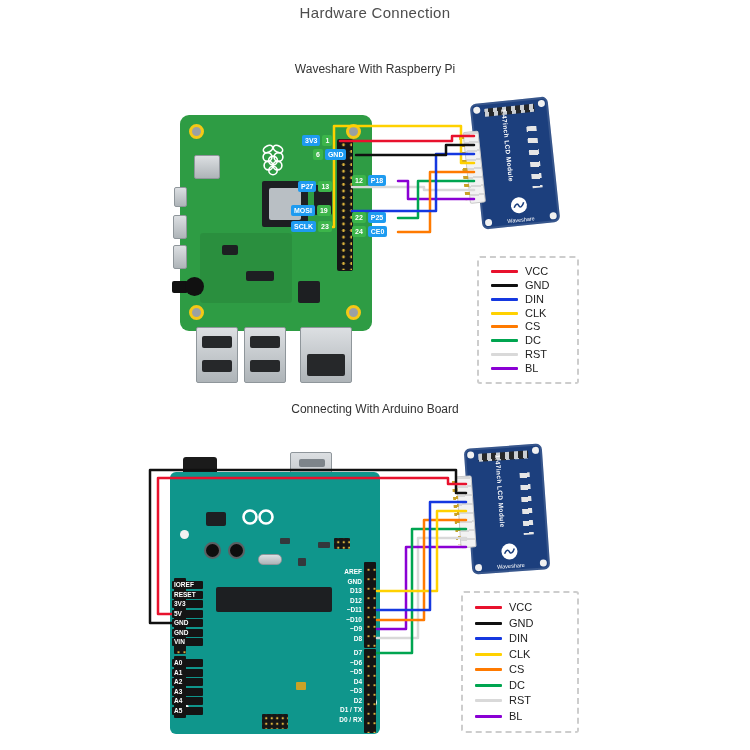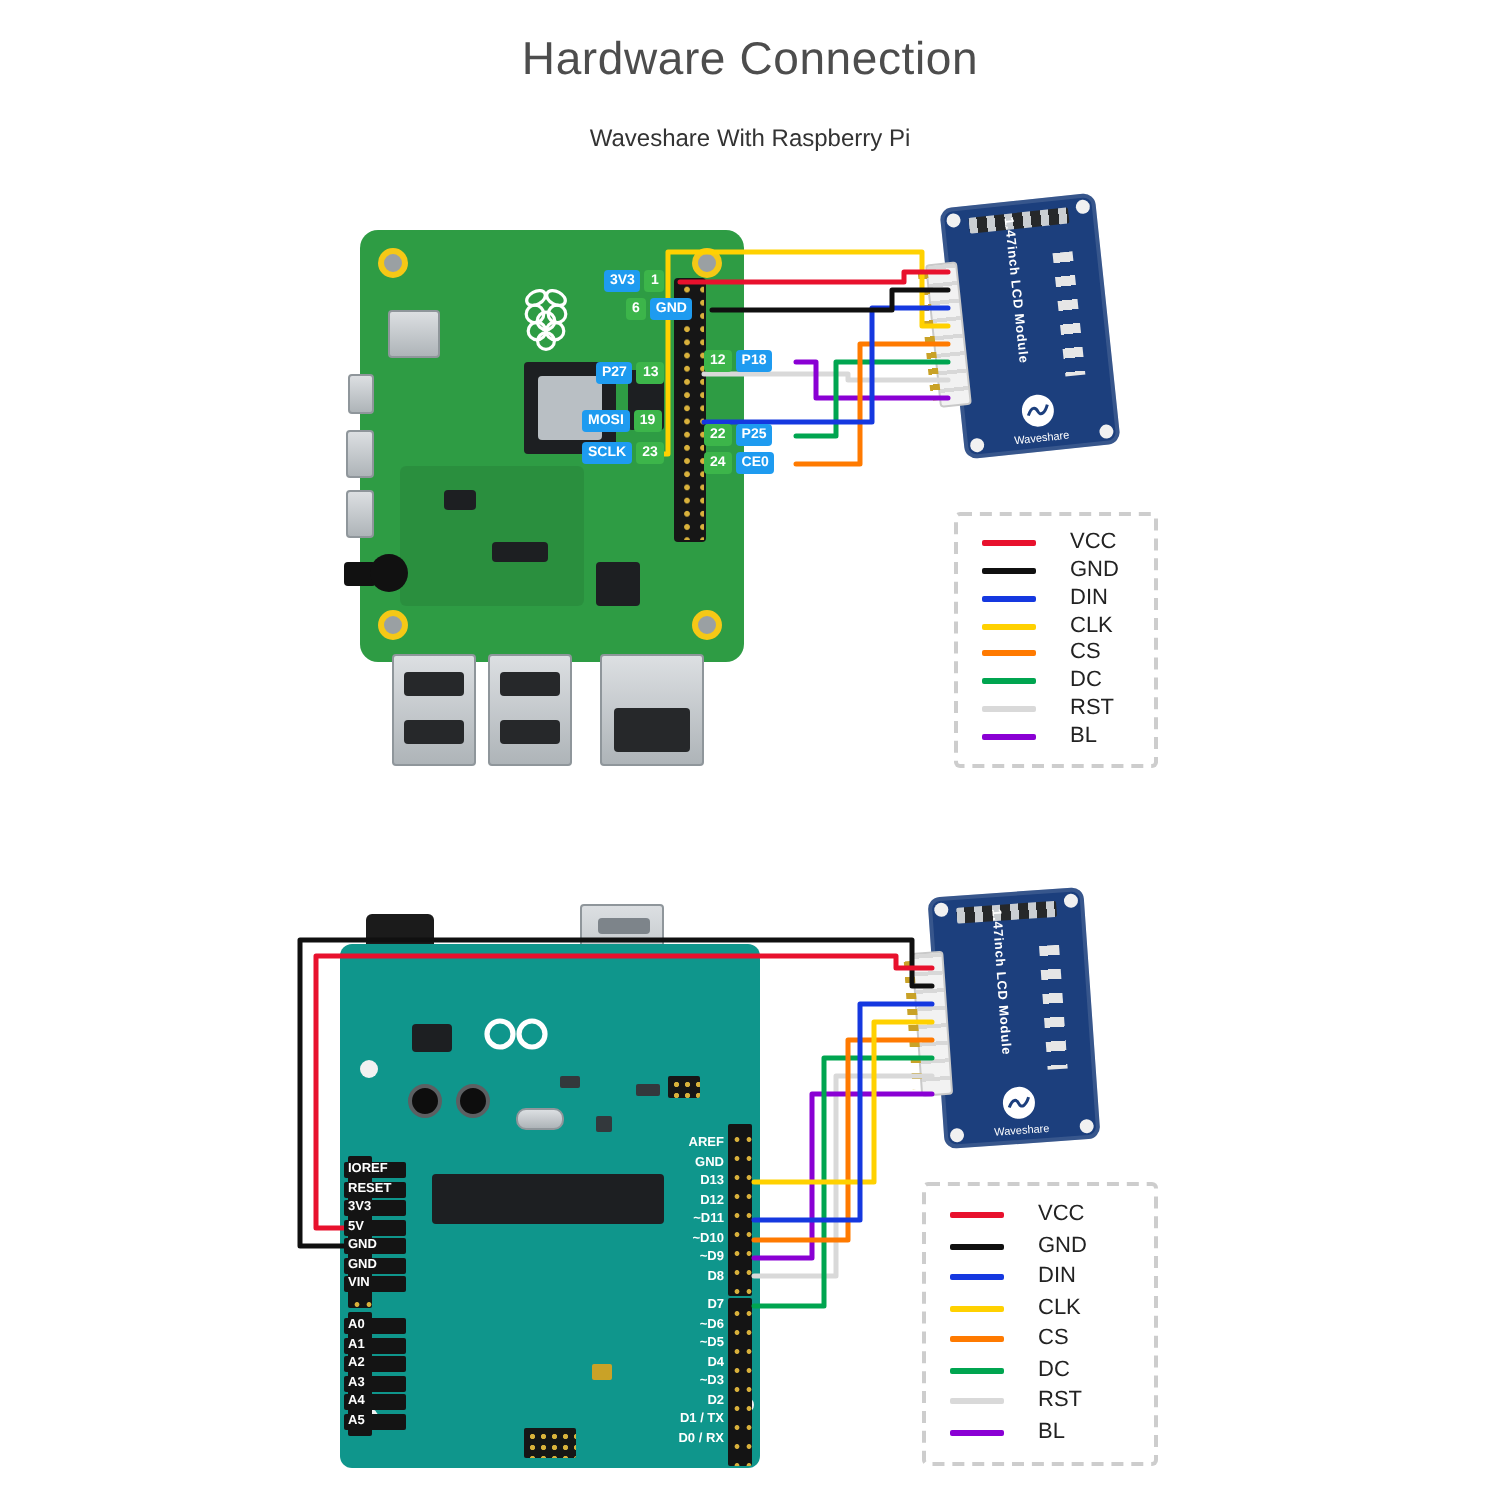--- a/index.html
+++ b/index.html
@@ -1,19 +1,19 @@
 <!DOCTYPE html>
 <html><head>
 <meta charset="utf-8">
 <style>
   *{margin:0;padding:0;box-sizing:border-box;}
   body{font-family:"Liberation Sans",sans-serif;background:#fff;}
   #stage{position:relative;width:750px;height:750px;background:#ffffff;overflow:hidden;}
   .abs{position:absolute;}
-  .title{left:0;right:0;top:16px;text-align:center;font-size:23px;color:#4d4d4d;letter-spacing:.3px;z-index:4;}
+  .title{left:0;right:0;top:4px;text-align:center;font-size:15px;color:#4d4d4d;letter-spacing:.3px;z-index:4;}
   .subtitle{left:0;right:0;text-align:center;font-size:12px;color:#333;z-index:4;}
 
   
   .assembly{z-index:1;}
   .pcb{position:absolute;border-radius:9px;}
   .hole{position:absolute;width:15px;height:15px;border-radius:50%;background:#9aa0a3;border:3.5px solid #f5c816;}
   .silver{position:absolute;background:linear-gradient(180deg,#dcdfe2,#aeb4b8);border:1px solid #8f969b;border-radius:2px;}
   .slot{position:absolute;background:#26282a;border-radius:2px;}
   .chip{position:absolute;background:#1d1f22;border-radius:2px;}
   .chip-inner{position:absolute;inset:7px;background:#b9bfc4;border-radius:2px;}
@@ -45,21 +45,21 @@
     background-image:repeating-linear-gradient(to right,#caced2 0 4px,#26282a 4px 9px);border-radius:1px;}
   .lcd-res{position:absolute;left:54px;top:28px;width:10px;height:62px;
     background-image:repeating-linear-gradient(to bottom,#e6e6e6 0 5px,transparent 5px 12px);}
   .lcd-name{position:absolute;left:30px;top:8px;writing-mode:vertical-rl;font-size:6.5px;font-weight:bold;color:#fff;letter-spacing:.4px;}
   .lcd-brand{position:absolute;left:0;right:0;bottom:3px;text-align:center;font-size:5.5px;color:#fff;}
   .lcd-logo{position:absolute;left:30px;bottom:12px;}
 
   
   .legend{border:2px dashed #cdcdcd;border-radius:3px;background:#fff;display:flex;flex-direction:column;
     justify-content:space-around;padding:7px 12px;z-index:3;}
-  .legend-row{display:flex;align-items:center;gap:17px;}
+  .legend-row{display:flex;align-items:center;gap:7px;}
   .legend-line{width:27px;height:3px;border-radius:1px;flex:0 0 auto;}
   .legend-label{font-size:11px;color:#222;line-height:1;}
 
   
   .pin-pair{display:flex;gap:2px;z-index:3;}
   .pbadge{display:inline-block;font-size:7px;font-weight:bold;color:#fff;line-height:1;padding:2px 3px;border-radius:2px;white-space:nowrap;}
 
   
   .ard-left-labels{display:flex;flex-direction:column;z-index:3;}
   .ard-chip{display:block;width:31px;height:8px;line-height:8px;margin-bottom:1.5px;background:#141414;color:#fff;
@@ -71,20 +71,21 @@
   #wires{position:absolute;left:0;top:0;z-index:2;pointer-events:none;}
   .raspi-logo{position:absolute;}
 </style>
 </head>
 <body>
 
 <div id="stage">
 
   <div class="abs title">Hardware Connection</div>
   <div class="abs subtitle" style="top:62px">Waveshare With Raspberry Pi</div>
+  <div class="abs subtitle" style="top:402px">Connecting With Arduino Board</div>
 
   <div class="abs assembly" style="left:180px;top:113px;width:192px;height:275px">
     <div class="pcb" style="left: 0px; top: 2px; width: 192px; height: 216px; background: rgb(46, 156, 68);"></div>
     <div class="abs" style="left:20px;top:120px;width:92px;height:70px;background:rgba(0,0,0,.08);border-radius:3px"></div>
     <div class="hole" style="left:9px;top:11px"></div>
     <div class="hole" style="left:166px;top:11px"></div>
     <div class="hole" style="left:9px;top:192px"></div>
     <div class="hole" style="left:166px;top:192px"></div>
 
     <div class="silver" style="left:14px;top:42px;width:26px;height:24px"></div>

